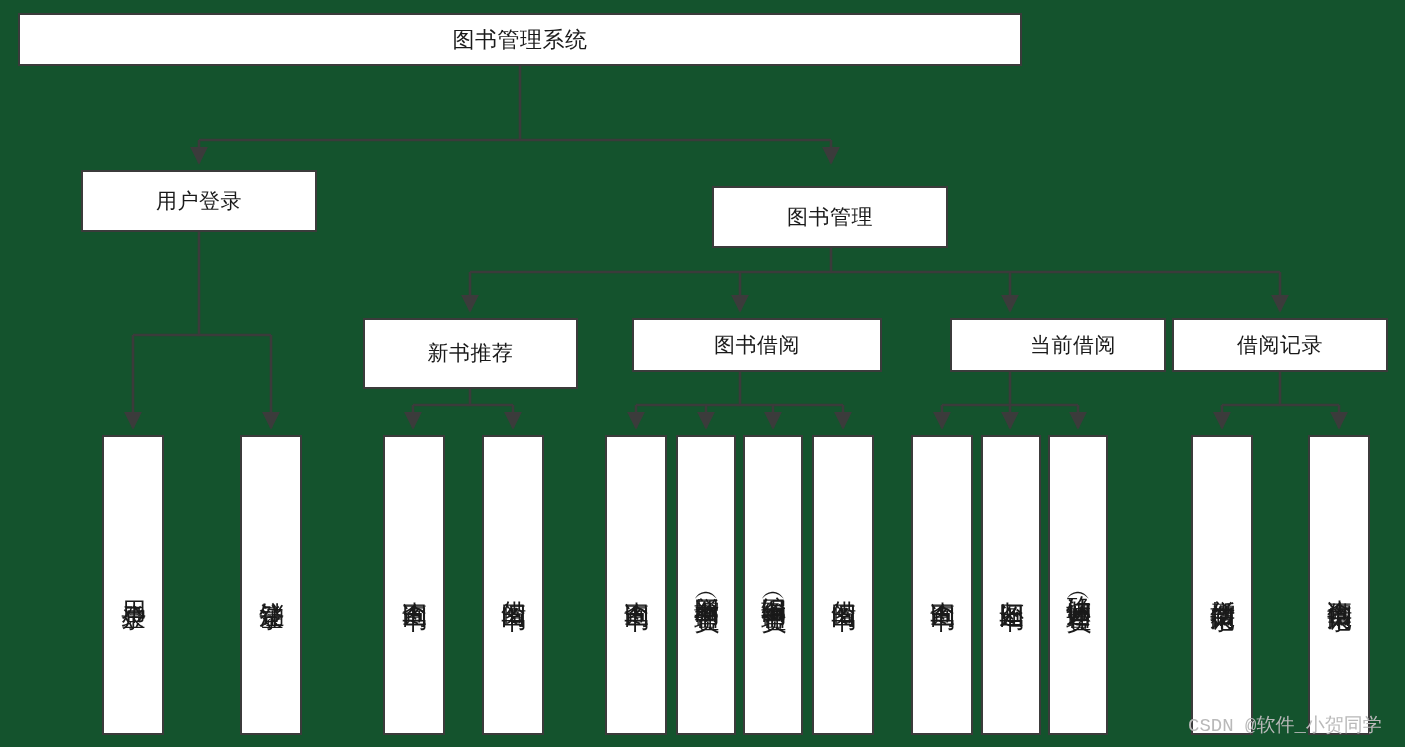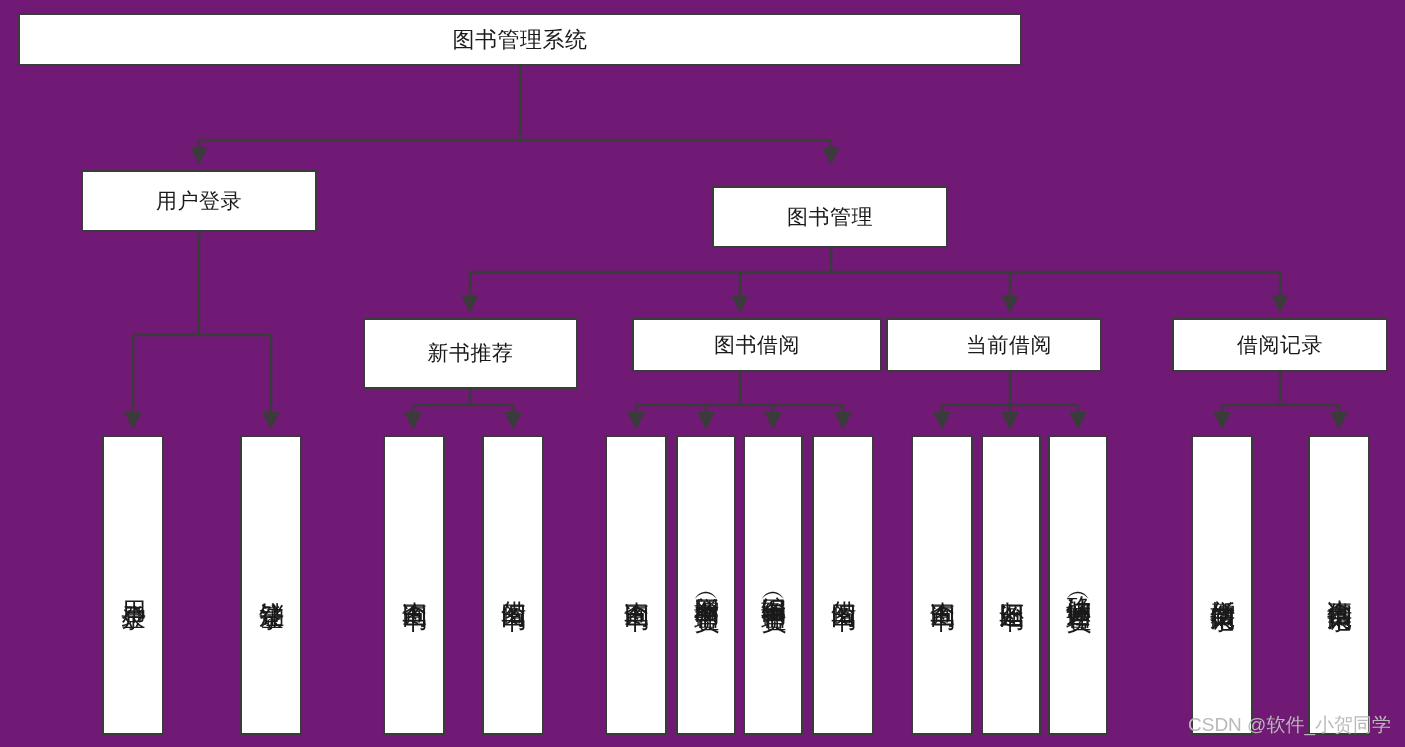--- a/index.html
+++ b/index.html
@@ -8,21 +8,21 @@
     padding: 0;
     background: #ffffff;
   }
   body {
     font-family: "DejaVu Sans", "Liberation Sans", sans-serif;
   }
   #diagram-root {
     position: relative;
     width: 1405px;
     height: 747px;
-    background: #701a75;
+    background: #14532d;
     overflow: hidden;
   }
   svg.connectors {
     position: absolute;
     left: 0;
     top: 0;
     width: 1405px;
     height: 747px;
     pointer-events: none;
   }
@@ -63,21 +63,21 @@
     letter-spacing: 2px;
     max-height: 100%;
   }
   .watermark {
     position: absolute;
     left: 1188px;
     top: 712px;
     font-size: 19px;
     color: #b9b9b9;
     white-space: nowrap;
-    font-family: Liberation Sans, sans-serif;
+    font-family: Liberation Mono, monospace;
   }
 </style>
 </head>
 <body>
 
 <div id="diagram-root">
 
   <svg class="connectors" viewBox="0 0 1405 747" xmlns="http://www.w3.org/2000/svg">
     <defs>
       <marker id="arrow" viewBox="0 0 10 10" refX="9" refY="5" markerWidth="7" markerHeight="7" orient="auto-start-reverse">
@@ -141,21 +141,21 @@
   </div>
 
   <div class="node horiz" style="left:363px; top:318px; width:215px; height:71px;">
     <span class="node-label">新书推荐</span>
   </div>
 
   <div class="node horiz" style="left:632px; top:318px; width:250px; height:54px;">
     <span class="node-label">图书借阅</span>
   </div>
 
-  <div class="node horiz" style="left:886px; top:318px; width:216px; height:54px;padding-left:30px;">
+  <div class="node horiz" style="left:950px; top:318px; width:216px; height:54px;padding-left:30px;">
     <span class="node-label">当前借阅</span>
   </div>
 
   <div class="node horiz" style="left:1172px; top:318px; width:216px; height:54px;">
     <span class="node-label">借阅记录</span>
   </div>
 
   <div class="node vert" style="left:102px; top:435px; width:62px; height:300px;">
     <span class="node-label">用户登录</span>
   </div>

